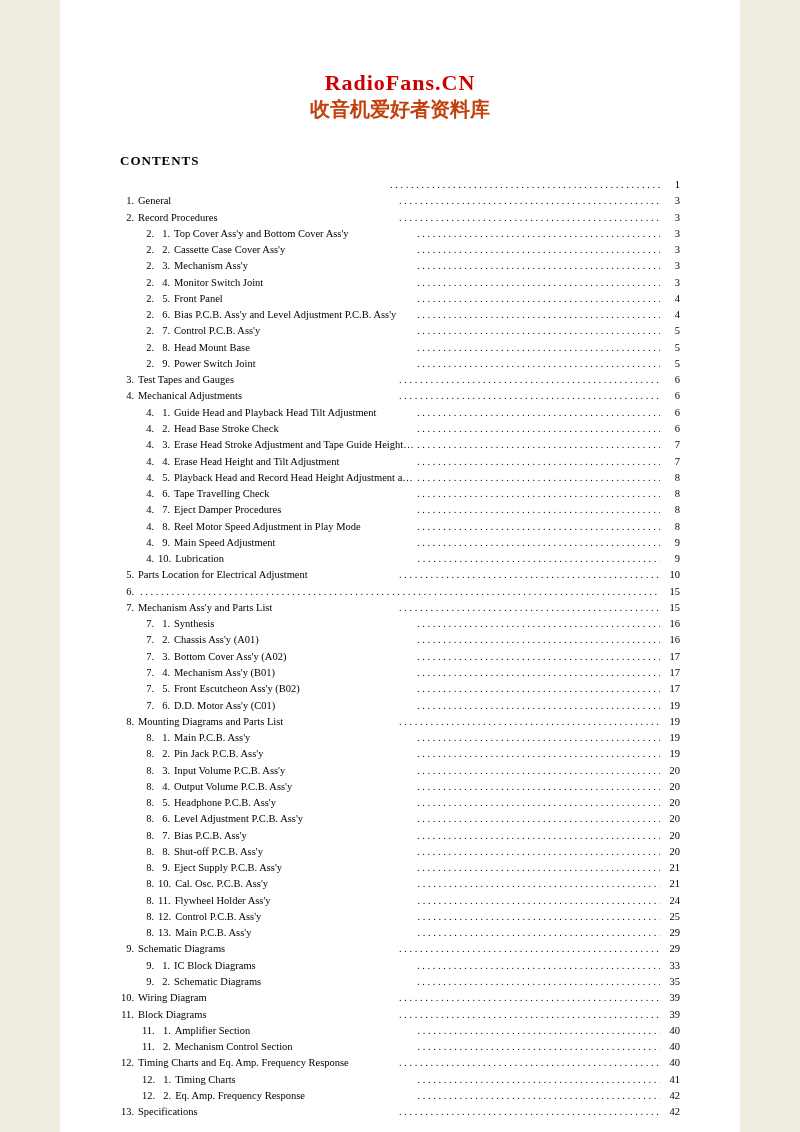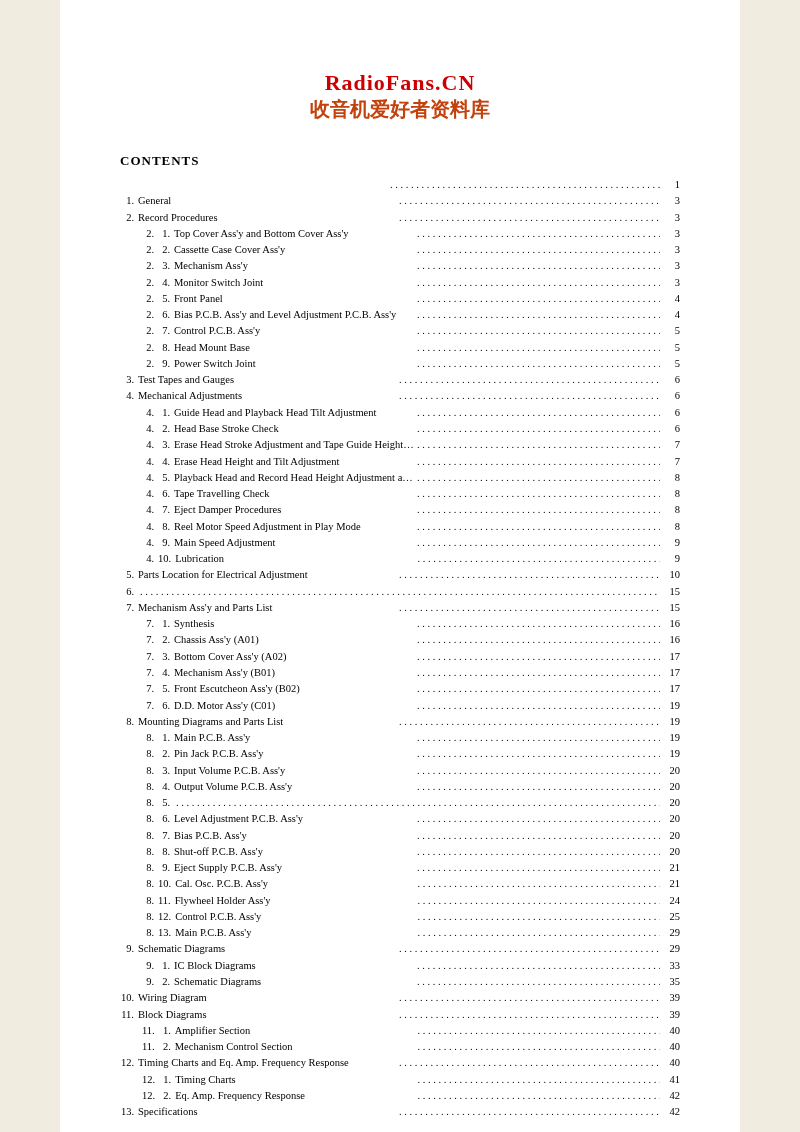--- a/index.html
+++ b/index.html
@@ -383,20 +383,21 @@
       <span class="toc-num2">8.</span>
       <span class="toc-num2">4.</span>
       <span class="toc-label section-label">Output Volume P.C.B. Ass'y</span>
       <span class="toc-dots"></span>
       <span class="toc-page">20</span>
     </div>
       <div class="toc-row">
       <span style="min-width:22px;flex-shrink:0"></span>
       <span class="toc-num2">8.</span>
       <span class="toc-num2">5.</span>
+      <span class="toc-label section-label">Headphone P.C.B. Ass'y</span>
       <span class="toc-dots"></span>
       <span class="toc-page">20</span>
     </div>
       <div class="toc-row">
       <span style="min-width:22px;flex-shrink:0"></span>
       <span class="toc-num2">8.</span>
       <span class="toc-num2">6.</span>
       <span class="toc-label section-label">Level Adjustment P.C.B. Ass'y</span>
       <span class="toc-dots"></span>
       <span class="toc-page">20</span>

